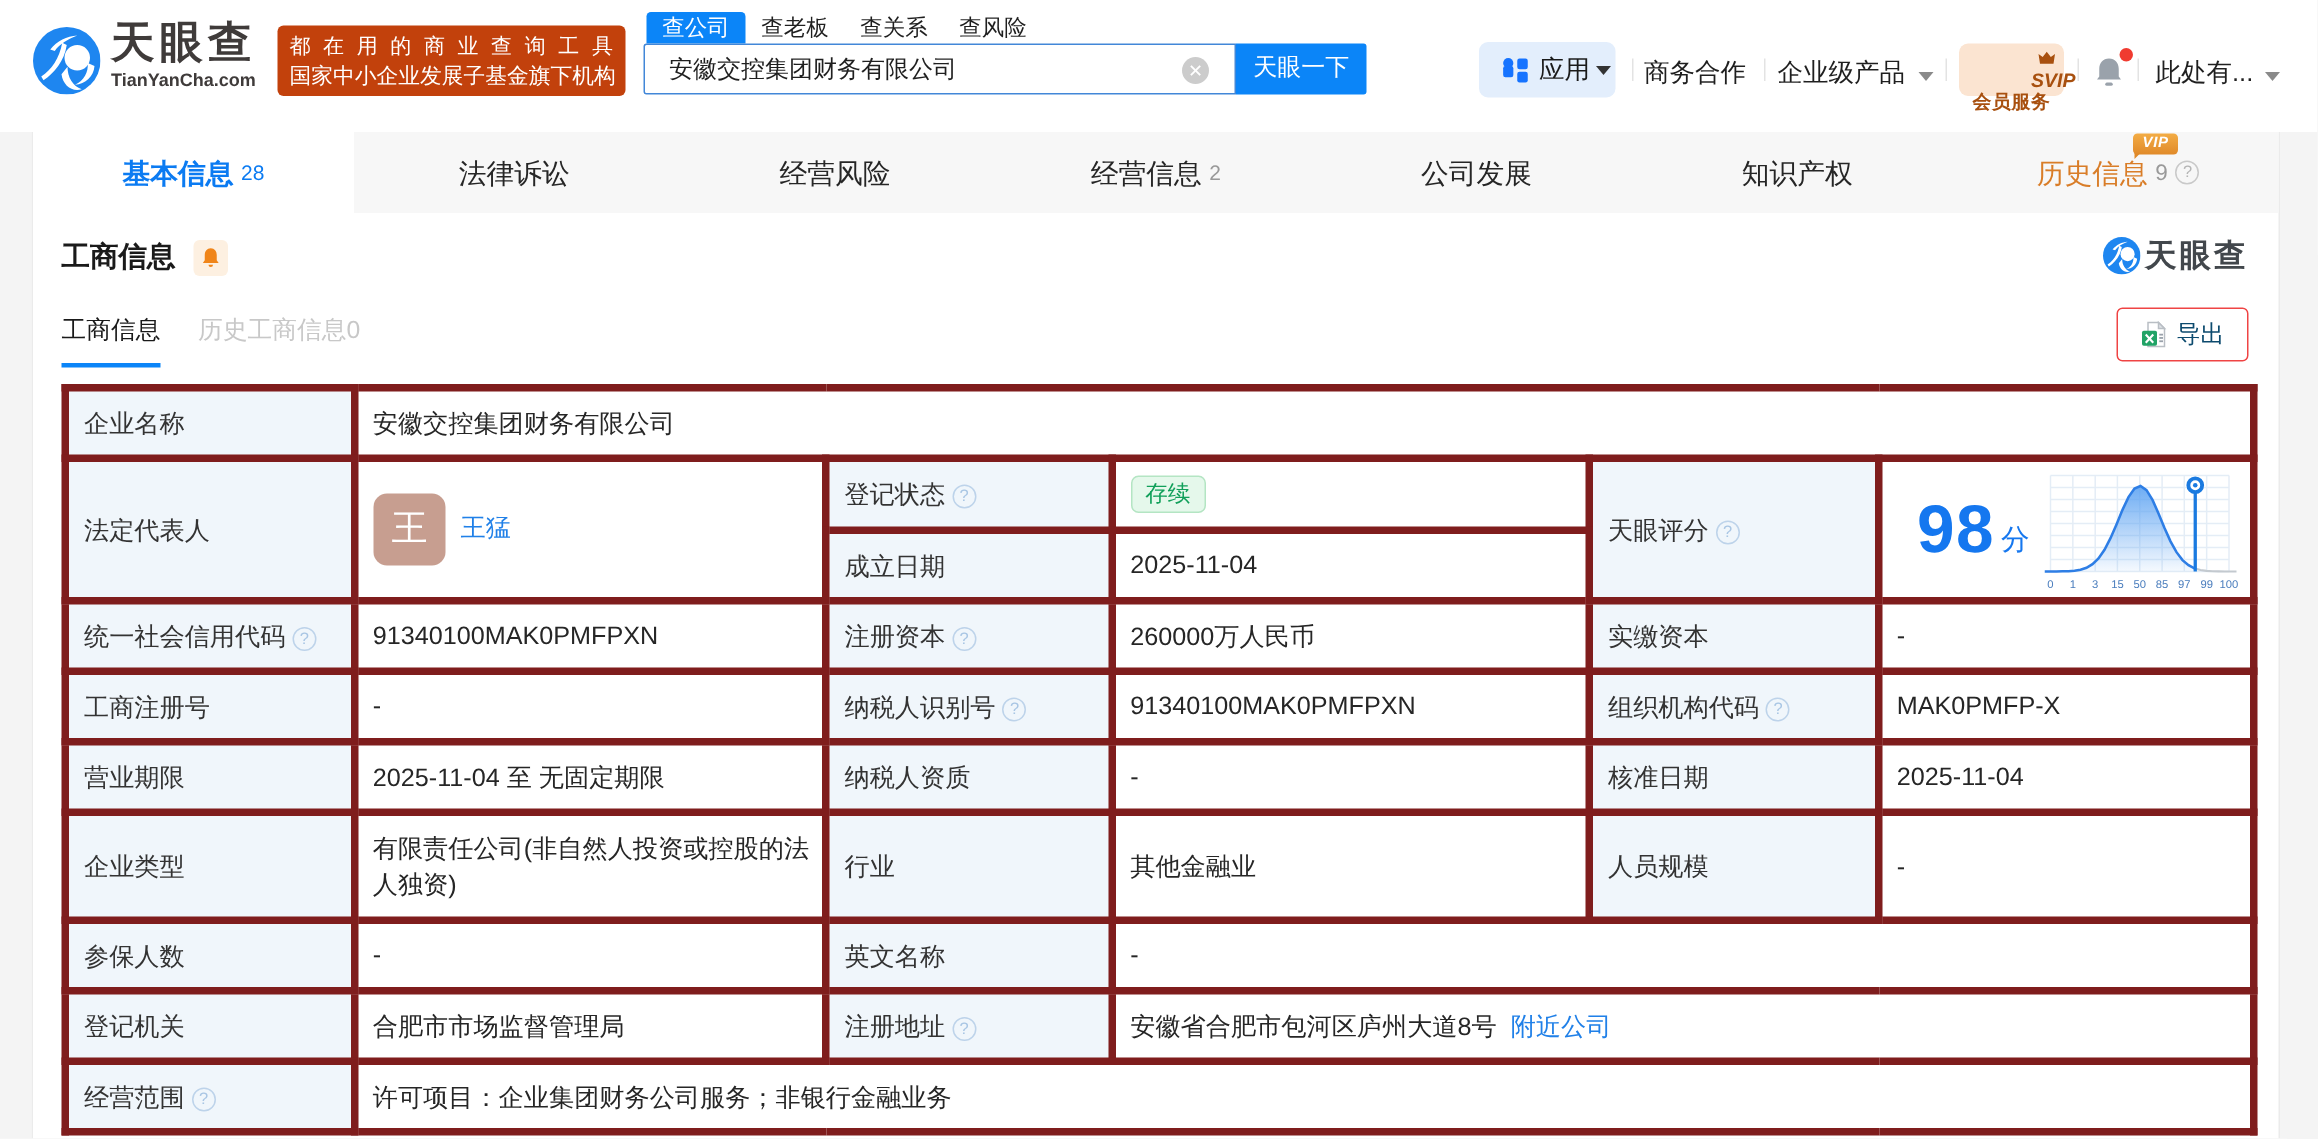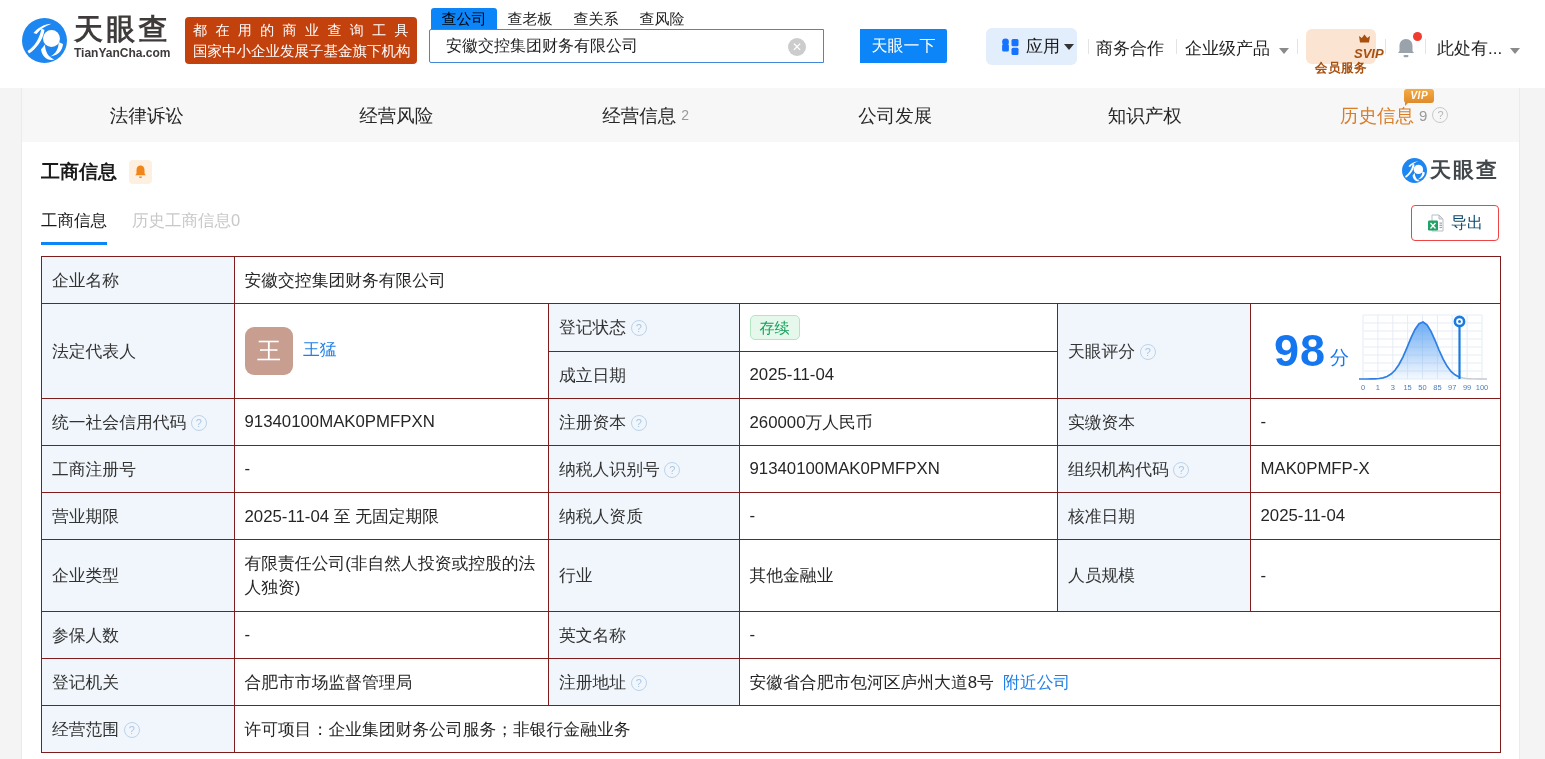--- a/index.html
+++ b/index.html
@@ -8,25 +8,25 @@
 .hdr{position:relative;width:1545px;height:88px;background:#fff;}
 .logo-circle{position:absolute;left:22px;top:18px;}
 .logo-txt{position:absolute;left:74px;top:14px;}
 .logo-txt .cn{font-size:29px;font-weight:bold;color:#3f3b3a;letter-spacing:3.3px;line-height:31px;}
 .logo-txt .en{font-size:12px;font-weight:bold;color:#3f3b3a;letter-spacing:0px;line-height:13px;margin-top:2px;}
 .redbox{position:absolute;left:185px;top:17px;width:232px;height:47px;background:#c2410c;border-radius:4px;color:#fff;padding:3px 4px 0 8px;overflow:hidden;}
 .redbox .l1{font-size:14px;letter-spacing:8.4px;line-height:21px;white-space:nowrap;}
 .redbox .l2{font-size:14.5px;letter-spacing:0px;line-height:20px;white-space:nowrap;}
 .stabs{position:absolute;left:431px;top:8px;display:flex;}
 .stab{height:21px;line-height:21px;padding:0 10.5px;font-size:15px;color:#1f1f1f;}
-.stab.on{background:#0b85f8;color:#000000;border-radius:3px 3px 0 0;}
+.stab.on{background:#0b85f8;color:#ffffff;border-radius:3px 3px 0 0;}
 .sinput{position:absolute;left:429px;top:29px;width:395px;height:34px;border:1px solid #4287d8;border-radius:2px 0 0 2px;background:#fff;}
 .sinput .q{position:absolute;left:16px;top:6px;font-size:16px;color:#1f1f1f;}
 .sclear{position:absolute;right:17px;top:8px;width:18px;height:18px;border-radius:50%;background:#ccc;color:#fff;font-size:12px;line-height:18px;text-align:center;}
-.sbtn{position:absolute;left:860px;top:29px;width:87px;height:34px;background:#0b85f8;color:#fff;font-size:16px;text-align:center;line-height:34px;border-radius:0 2px 2px 0;}
+.sbtn{position:absolute;left:824px;top:29px;width:87px;height:34px;background:#0b85f8;color:#fff;font-size:16px;text-align:center;line-height:34px;border-radius:0 2px 2px 0;}
 .appchip{position:absolute;left:986px;top:28px;width:91px;height:37px;background:#e3eefc;border-radius:6px;display:flex;align-items:center;justify-content:center;padding-left:12px;}
 .appchip .t{font-size:17px;color:#1a1a1a;margin:0 4px 0 6px;}
 .caret{width:0;height:0;border-left:5px solid transparent;border-right:5px solid transparent;border-top:6px solid #333;display:inline-block;}
 .hsep{position:absolute;top:39px;width:1px;height:15px;background:#e3e3e3;}
 .hitem{position:absolute;top:37px;font-size:17px;color:#1f1f1f;white-space:nowrap;}
 .svip{position:absolute;left:1306px;top:29px;width:70px;height:35px;background:#fbe4d1;border-radius:6px;text-align:center;color:#a8500f;padding-top:2px;}
 .svip .s1{font-size:13px;font-weight:bold;font-style:italic;line-height:15px;padding-left:48px;}
 .svip .s2{font-size:12.5px;font-weight:bold;line-height:15px;letter-spacing:0.5px;}
 .bell{position:absolute;left:1395px;top:37px;}
 .reddot{position:absolute;left:1413px;top:32px;width:9px;height:9px;border-radius:50%;background:#f03b30;}
@@ -48,21 +48,21 @@
 .bellchip{width:23px;height:24px;background:#fdf0e1;border-radius:4px;margin-left:12px;display:flex;align-items:center;justify-content:center;}
 .minilogo{position:absolute;right:20px;top:14px;display:flex;align-items:center;}
 .minilogo .t{font-size:21px;font-weight:bold;color:#42474c;letter-spacing:2px;margin-left:3px;}
 .export{position:absolute;right:20px;top:63px;width:88px;height:36px;border:1px solid #ef4444;border-radius:4px;display:flex;align-items:center;justify-content:center;font-size:16px;color:#0c4a6e;background:#fff;}
 .subtabs{margin-top:29px;display:flex;font-size:16.5px;}
 .subtab{padding-bottom:13px;margin-right:25px;color:#1a1a1a;line-height:17px;}
 .subtab.on{border-bottom:3px solid #0b85f8;}
 .subtab.off{color:#c8c8c8;}
 
 table.info{border-collapse:collapse;table-layout:fixed;width:1459px;margin-top:11px;font-size:16.8px;}
-table.info td{border:1px solid #7f1d1d;vertical-align:middle;}
+table.info td{border:5px solid #7f1d1d;vertical-align:middle;}
 td.l{background:#f0f6fb;color:#333;padding:0 8px 0 10px;}
 td.v{color:#262626;padding:0 8px 0 9.5px;}
 .tag-green{display:inline-block;height:25px;line-height:23px;padding:0 9px;background:#e5f8eb;border:1px solid #b4e5c3;border-radius:5px;color:#11a05a;font-size:15px;}
 a.blue{color:#2080e8;text-decoration:none;}
 .avatar{display:inline-block;width:48px;height:48px;background:#c79e90;border-radius:9px;color:#fff;font-size:24px;line-height:48px;text-align:center;vertical-align:middle;}
 .score{display:flex;align-items:center;padding-left:23px;}
 .score .n{font-size:45px;font-weight:bold;color:#1577ef;letter-spacing:1px;}
 .score .f{font-size:19px;color:#1577ef;margin:14px 0 0 4px;}
 .score svg{margin-left:10px;margin-top:2px;}
 </style>
@@ -123,20 +123,21 @@
       <path d="M11,2 C7,2 4.5,5 4.5,9 L4.5,14 L3,16 L19,16 L17.5,14 L17.5,9 C17.5,5 15,2 11,2 Z" fill="#9aa2ab"></path>
       <rect x="8.5" y="18" width="5" height="2.2" rx="1.1" fill="#9aa2ab"></rect>
     </svg>
   <div class="reddot"></div>
   <div class="hsep" style="left:1425px;"></div>
   <div class="hitem" style="left:1437px;">此处有... <span class="caret" style="border-top-color:#8a8a8a;margin-left:3px;"></span></div>
 </div>
 
 <div class="card">
   <div class="ntabs">
+    <div class="ntab on">基本信息<span class="cnt">28</span></div>
     <div class="ntab">法律诉讼</div>
     <div class="ntab">经营风险</div>
     <div class="ntab">经营信息<span class="n9" style="font-size:14px;">2</span></div>
     <div class="ntab">公司发展</div>
     <div class="ntab">知识产权</div>
     <div class="ntab his">历史信息<span class="n9">9</span>&nbsp;<span class="qm">?</span><span class="vipbadge">VIP</span></div>
   </div>
   <div class="section">
     <div class="sechead">
       <h2>工商信息</h2>

